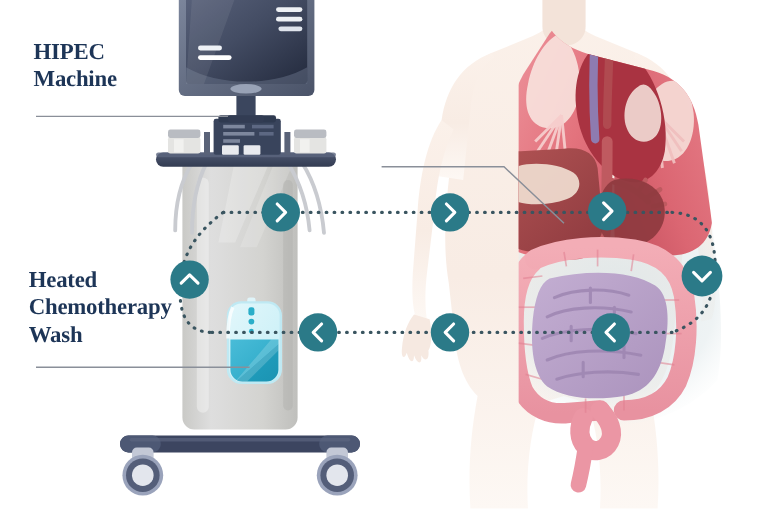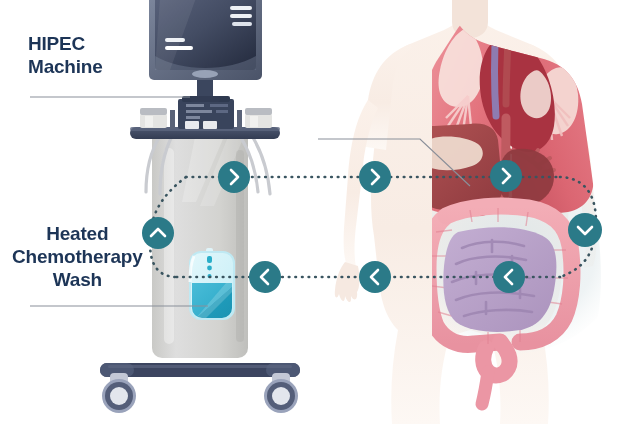--- a/index.html
+++ b/index.html
@@ -6,35 +6,36 @@
   body{
     font-family:"Liberation Sans", sans-serif;
     -webkit-font-smoothing:antialiased;
   }
   #stage{
     position:relative;
     width:636px;
     height:424px;
     background:#ffffff;
     overflow:hidden;
+    font-family:Liberation Serif, serif;
   }
   #art{position:absolute;left:0;top:0;width:636px;height:424px;}
 
   .label-block{position:absolute;}
   .label-text{
     font-weight:700;
     font-size:19px;
     line-height:23px;
     letter-spacing:-0.2px;
     color:#1d3557;
     white-space:pre-line;
     margin:0;
   }
   #label-hipec{left:28px;top:32px;}
-  #label-wash{left:12px;top:222px;text-align:center;}
+  #label-wash{left:24px;top:222px;}
   #label-abdominal{left:314px;top:78px;}
 </style>
 </head>
 <body>
 
 <div id="stage">
 
   <svg id="art" viewBox="0 0 636 424" xmlns="http://www.w3.org/2000/svg">
     <defs>
       <linearGradient id="gScreen" x1="0" y1="0" x2="1" y2="1">

